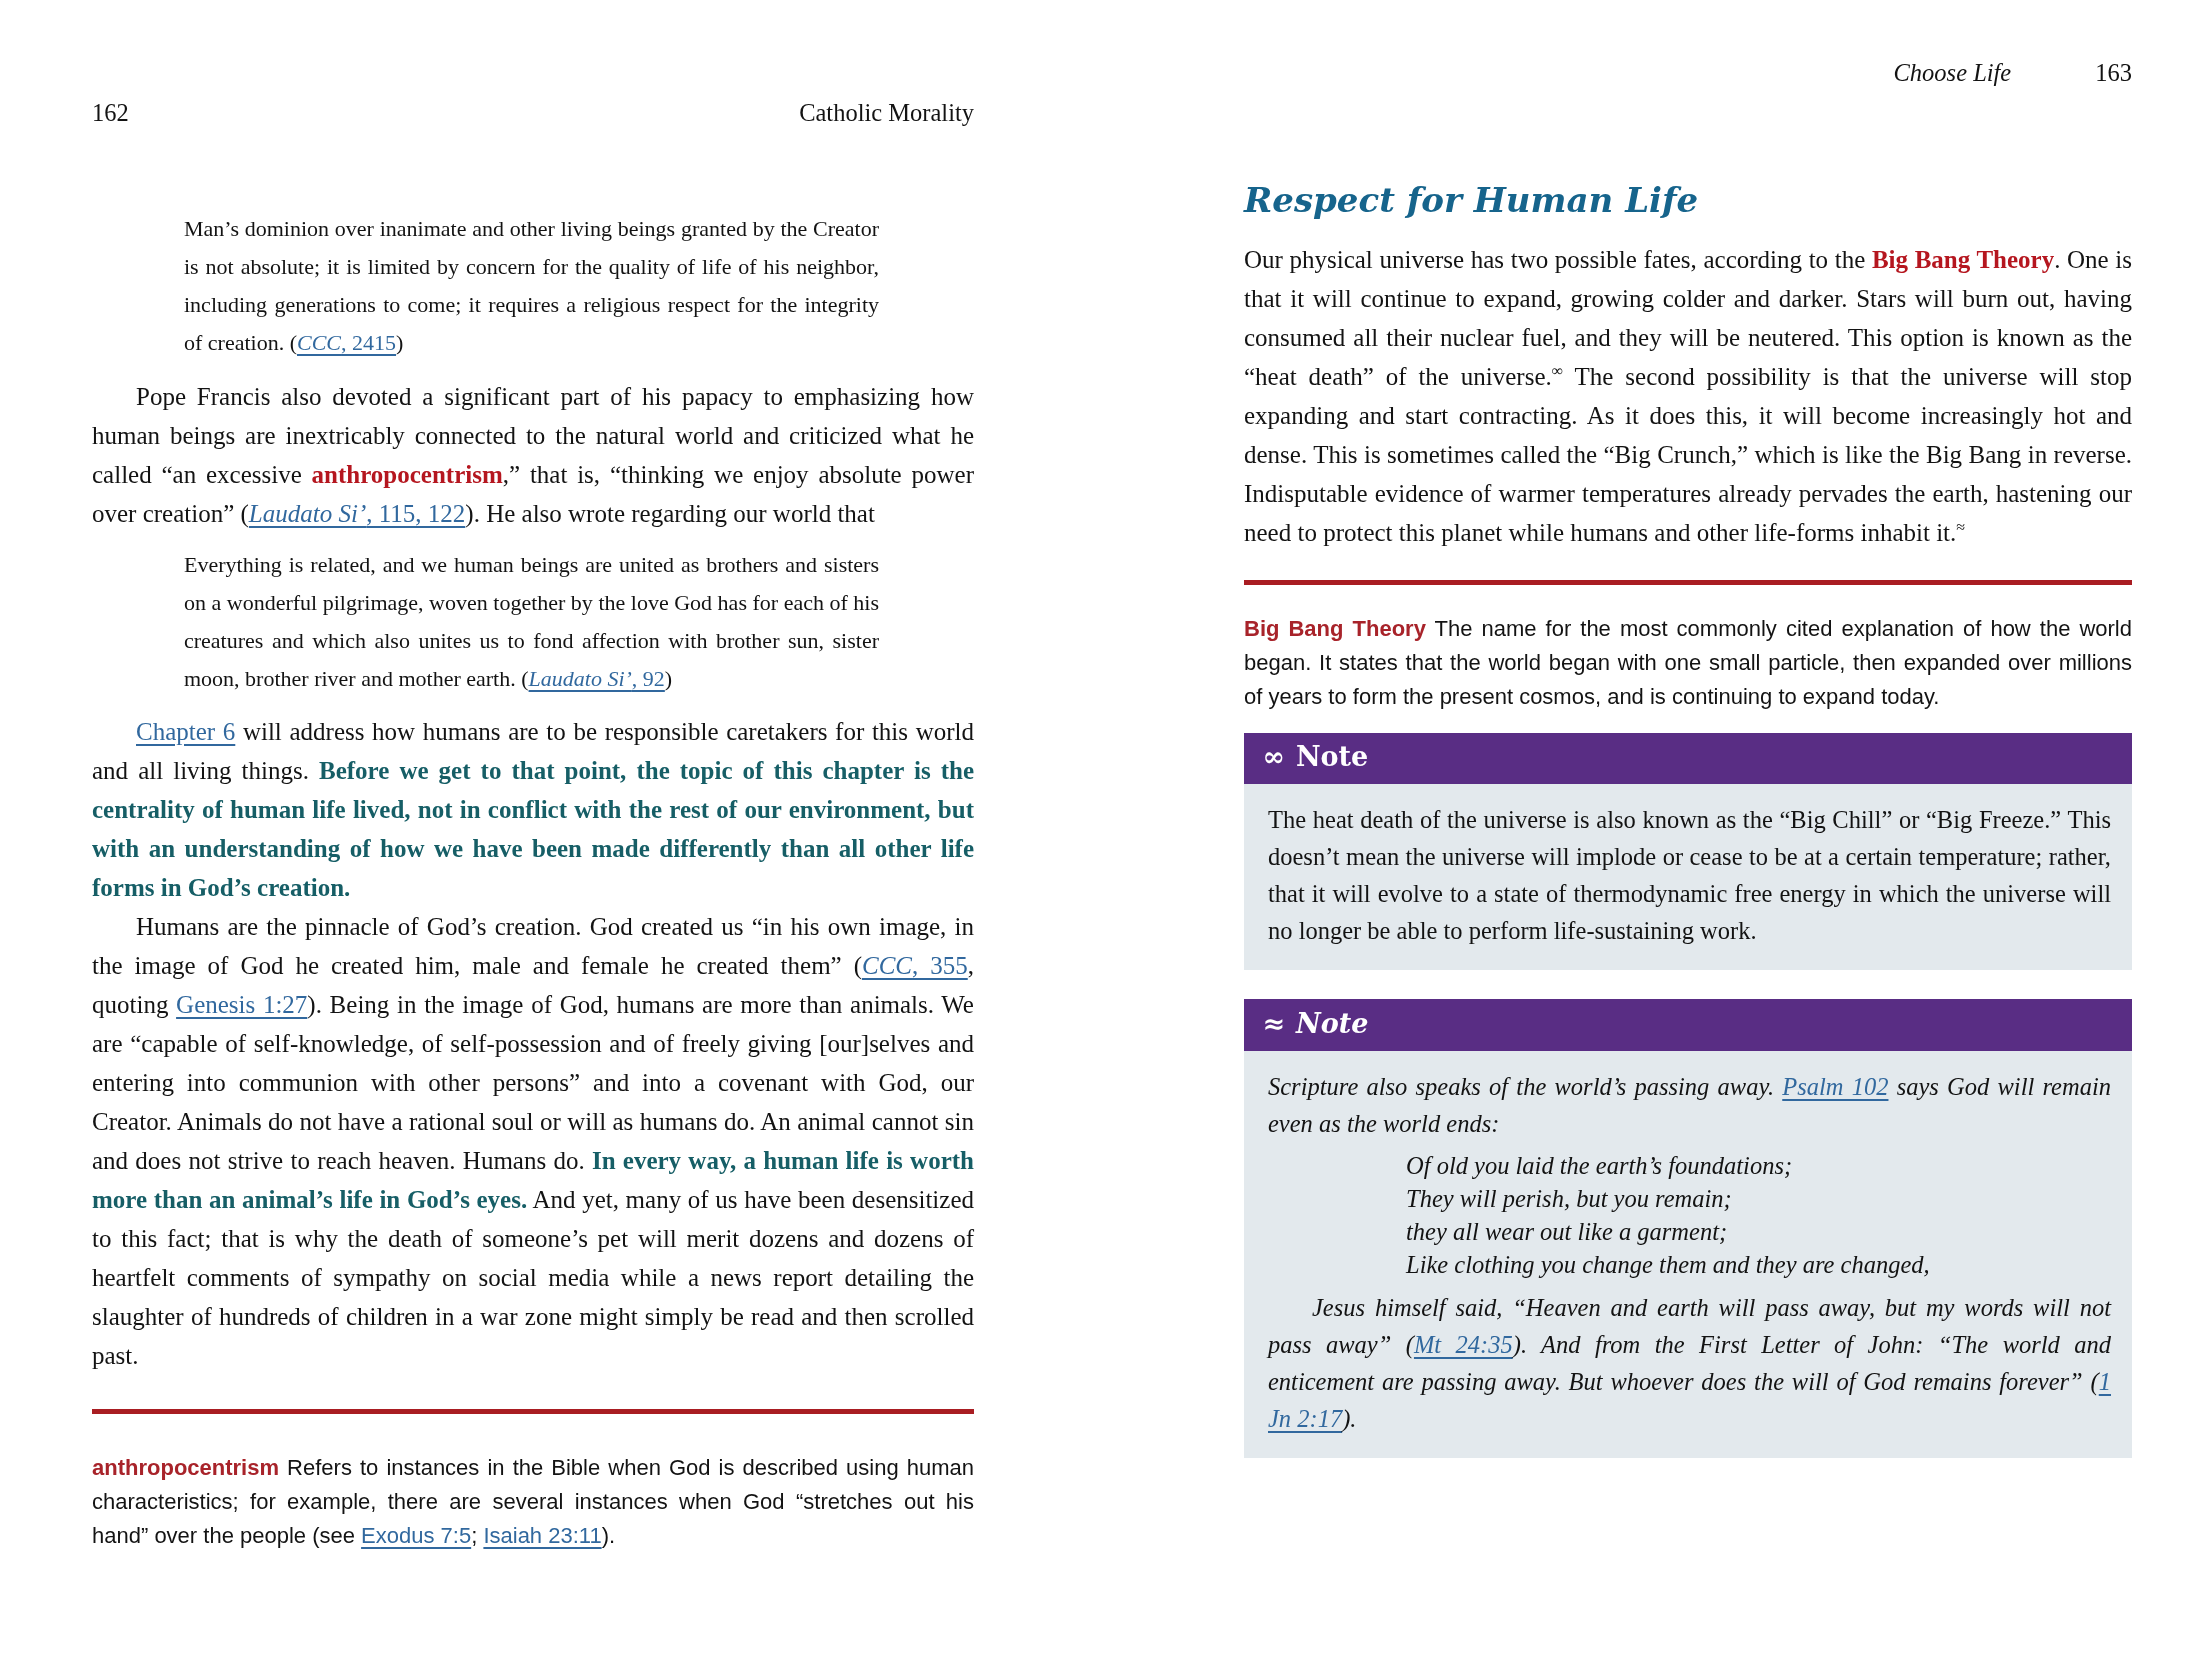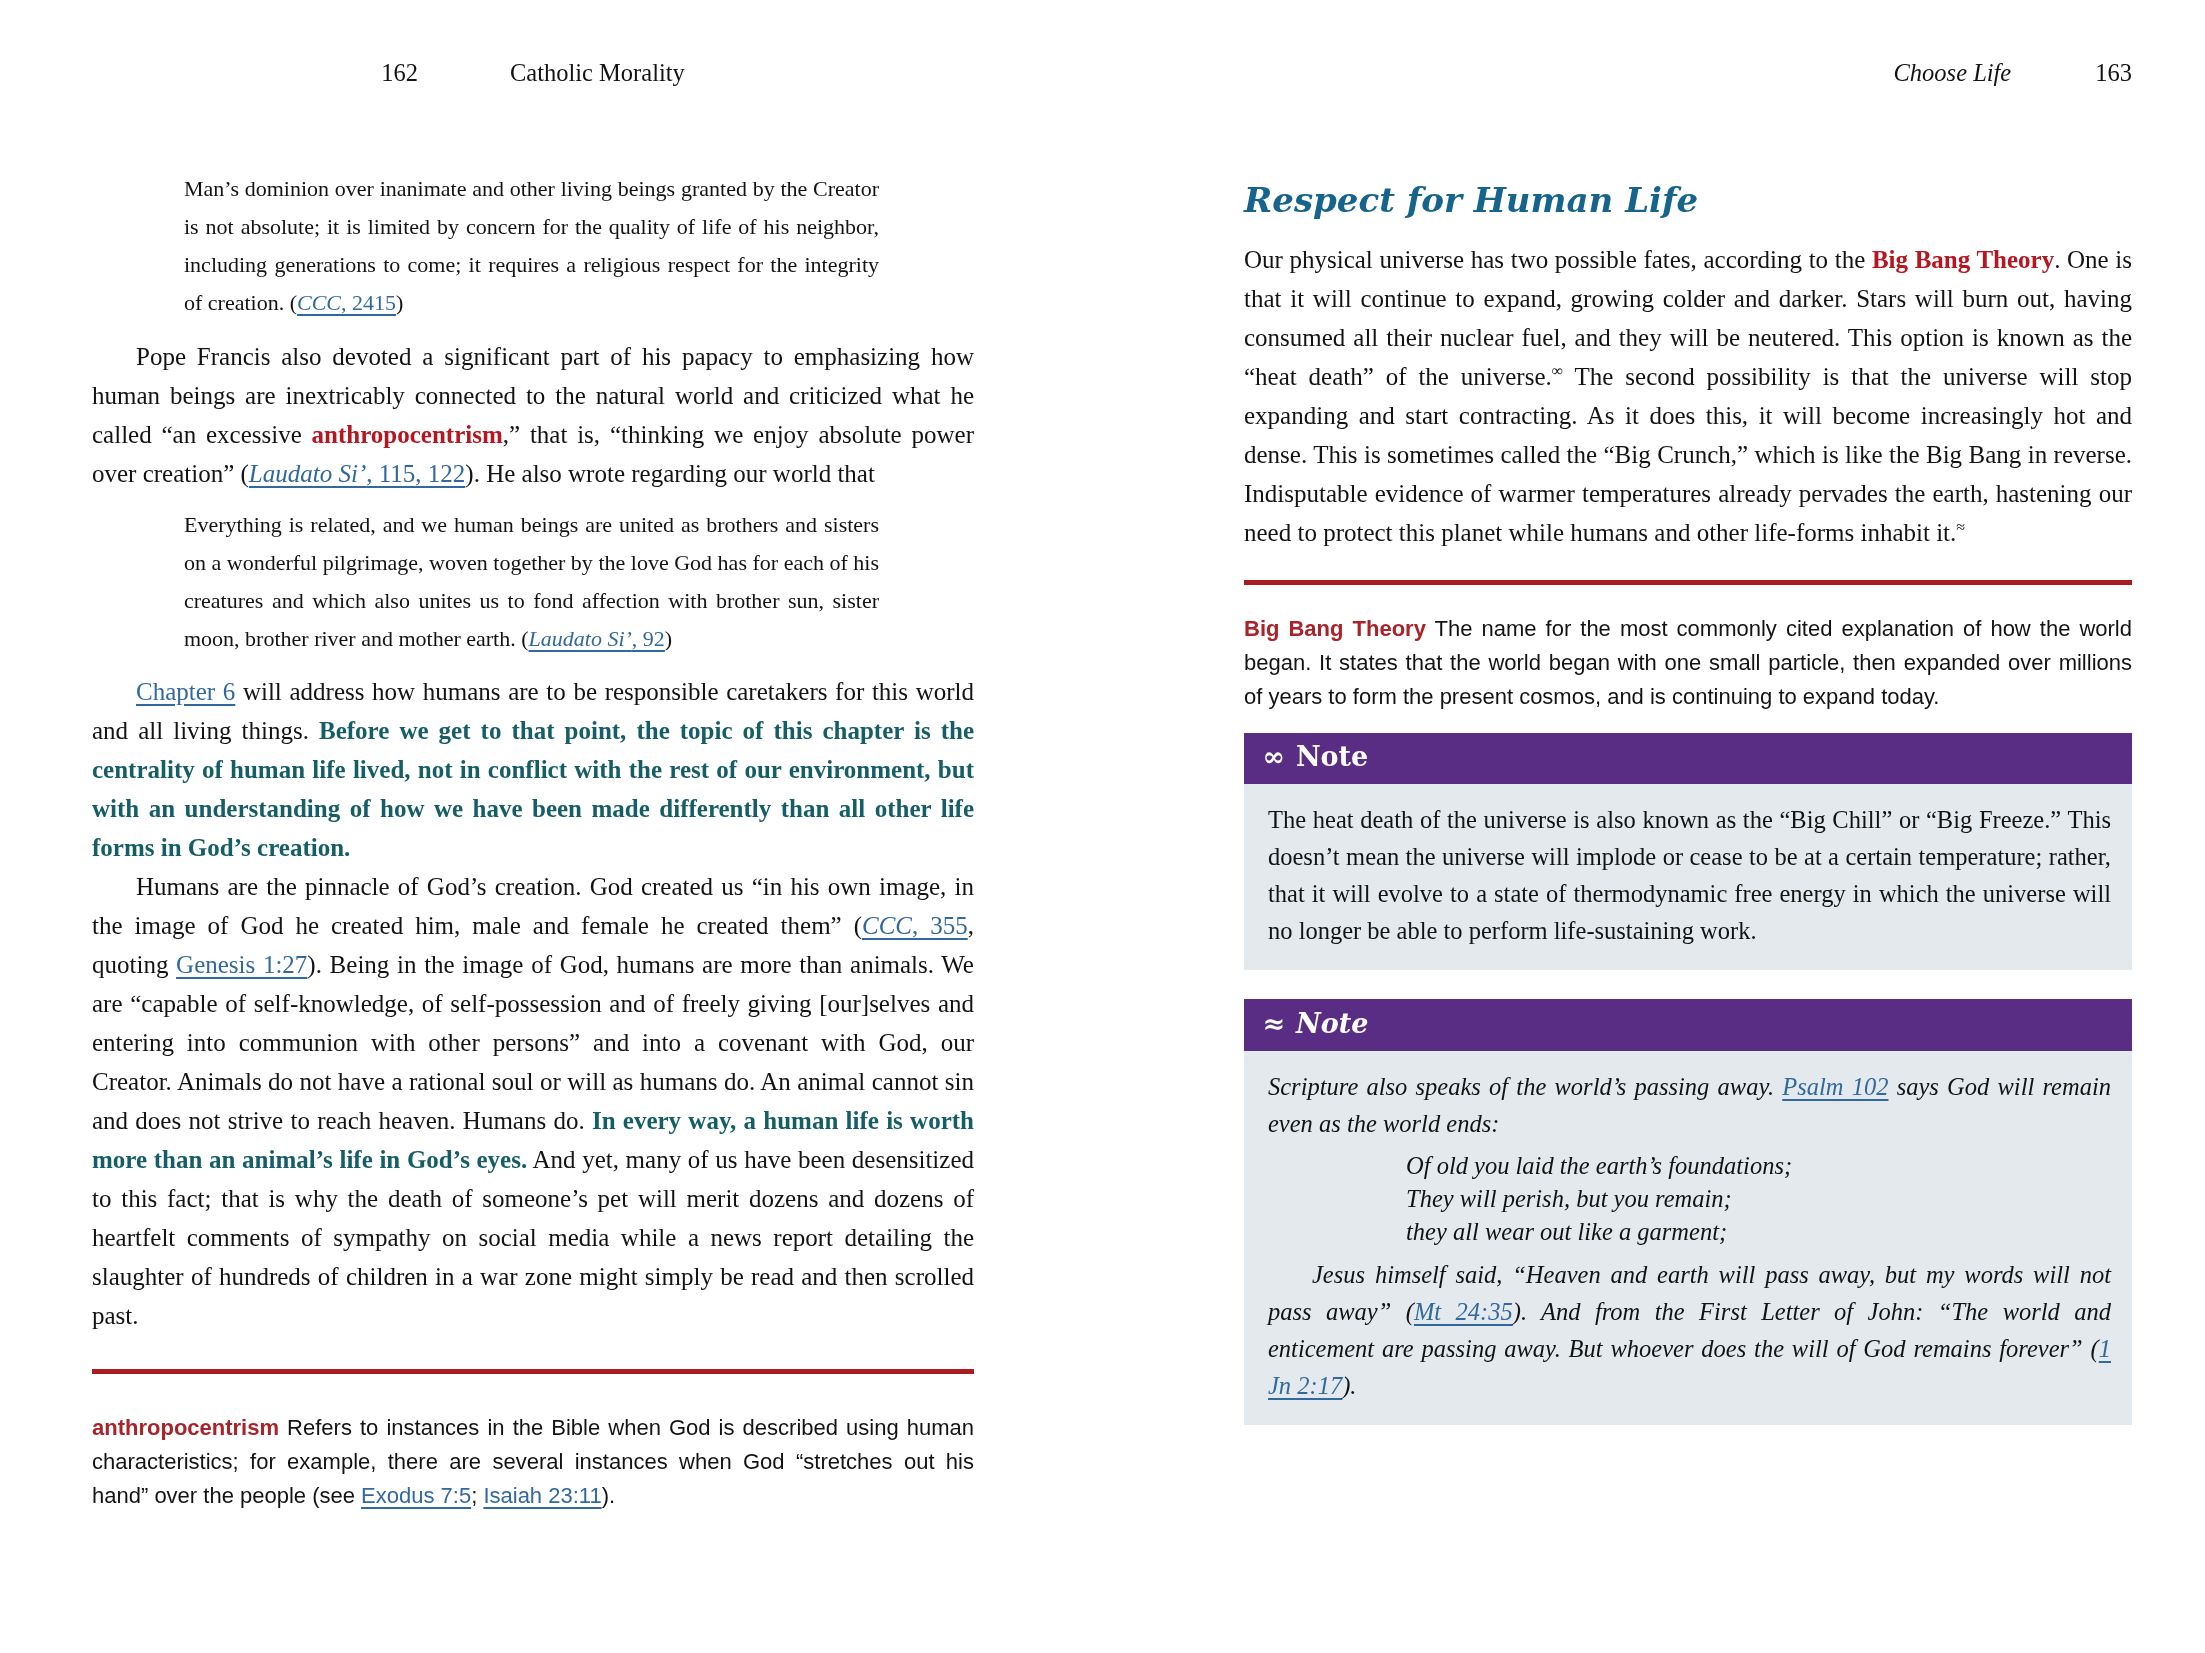--- a/index.html
+++ b/index.html
@@ -17,21 +17,21 @@
   body{
     width:2205px;height:1654px;position:relative;overflow:hidden;
     background:#ffffff;color:var(--ink);
     font-family:"Liberation Serif", serif;
   }
   .page{position:absolute;top:58px;}
   #left-page{left:92px;width:882px;}
   #right-page{left:1244px;width:888px;}
 
   .running-head{display:flex;align-items:baseline;font-size:24.5px;line-height:29px;}
-  #left-page .running-head{justify-content:center;gap:92px;}
+  #left-page .running-head{justify-content:space-between;gap:92px;margin-top:40px;}
   #right-page .running-head{justify-content:flex-end;gap:84px;}
   .rh-title-italic{font-style:italic;}
 
   .bq{margin:0 95px 0 92px;font-size:22px;line-height:38px;text-align:justify;}
   .para{font-size:25px;line-height:39px;text-align:justify;}
   .first-indent{text-indent:44px;}
 
   .section-heading{
     margin:92px 0 0 0;
     font-family:"DejaVu Serif", serif;font-style:italic;font-weight:bold;
@@ -128,18 +128,19 @@
   <div class="note rp-note2">
     <div class="note-header">
       <span class="note-sym">≈</span><span>Note</span>
     </div>
     <div class="note-body">
       <div class="para"><span class="seg-plain">Scripture also speaks of the world’s passing away. </span><a class="seg-link">Psalm 102</a><span class="seg-plain"> says God will remain even as the world ends:</span></div>
       <div class="verse">
           <div class="verse-line">Of old you laid the earth’s foundations;</div>
           <div class="verse-line">They will perish, but you remain;</div>
           <div class="verse-line">they all wear out like a garment;</div>
+          <div class="verse-line">Like clothing you change them and they are changed,</div>
         </div>
       <div class="para first-indent"><span class="seg-plain">Jesus himself said, “Heaven and earth will pass away, but my words will not pass away” (</span><a class="seg-link">Mt 24:35</a><span class="seg-plain">). And from the First Letter of John: “The world and enticement are passing away. But whoever does the will of God remains forever” (</span><a class="seg-link">1 Jn 2:17</a><span class="seg-plain">).</span></div>
     </div>
   </div>
 </div>
 
 
 </body></html>

